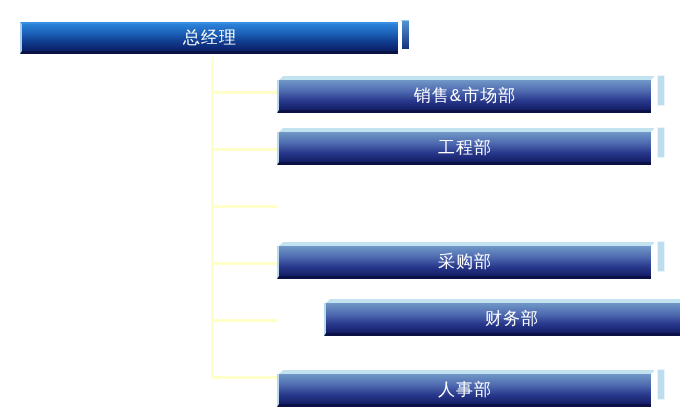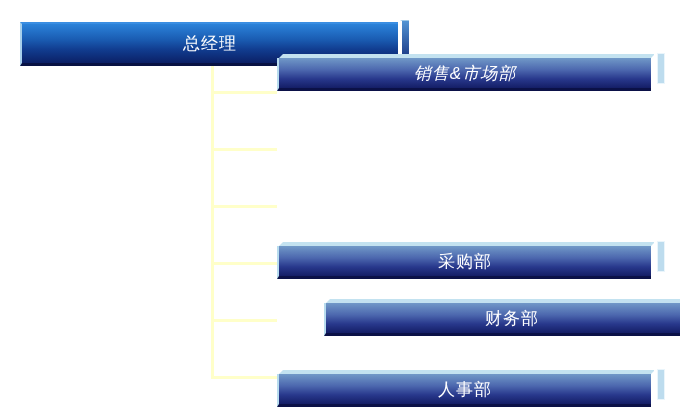--- a/index.html
+++ b/index.html
@@ -31,21 +31,21 @@
     font-size: 17px;
     letter-spacing: 1px;
     white-space: nowrap;
   }
 
   
   .bar.root {
     left: 20px;
     top: 22px;
     width: 378px;
-    height: 44px;
+    height: 32px;
     background: linear-gradient(to bottom, #2b83da 0%, #1a5cb2 40%, #113d90 65%, #0b2066 100%);
     border-top: 2px solid #3a8ee2;
     border-left: 2px solid #a8d0ec;
     border-bottom: 3px solid #081244;
   }
   .bar.root::after { 
     content: "";
     position: absolute;
     right: -11px;
     top: -4px;
@@ -100,22 +100,25 @@
   <div class="connector h" style="left:212px; top:148px; width:65px;"></div>
   <div class="connector h" style="left:212px; top:205px; width:65px;"></div>
   <div class="connector h" style="left:212px; top:262px; width:65px;"></div>
   <div class="connector h" style="left:212px; top:319px; width:65px;"></div>
   <div class="connector h" style="left:212px; top:376px; width:65px;"></div>
 
   <div class="bar root">
     <span class="bar-label">总经理</span>
   </div>
 
-  <div class="bar child" style="top:58px;font-style:italic;">
+  <div class="bar child" style="top:80px;">
     <span class="bar-label">销售&amp;市场部</span>
+  </div>
+  <div class="bar child" style="top:132px;">
+    <span class="bar-label">工程部</span>
   </div>
   <div class="bar child" style="top:246px;align-items:center;">
     <span class="bar-label">采购部</span>
   </div>
   <div class="bar child" style="top:303px;margin-left:47px;">
     <span class="bar-label">财务部</span>
   </div>
   <div class="bar child" style="top:360px;margin-top:14px;">
     <span class="bar-label">人事部</span>
   </div>

